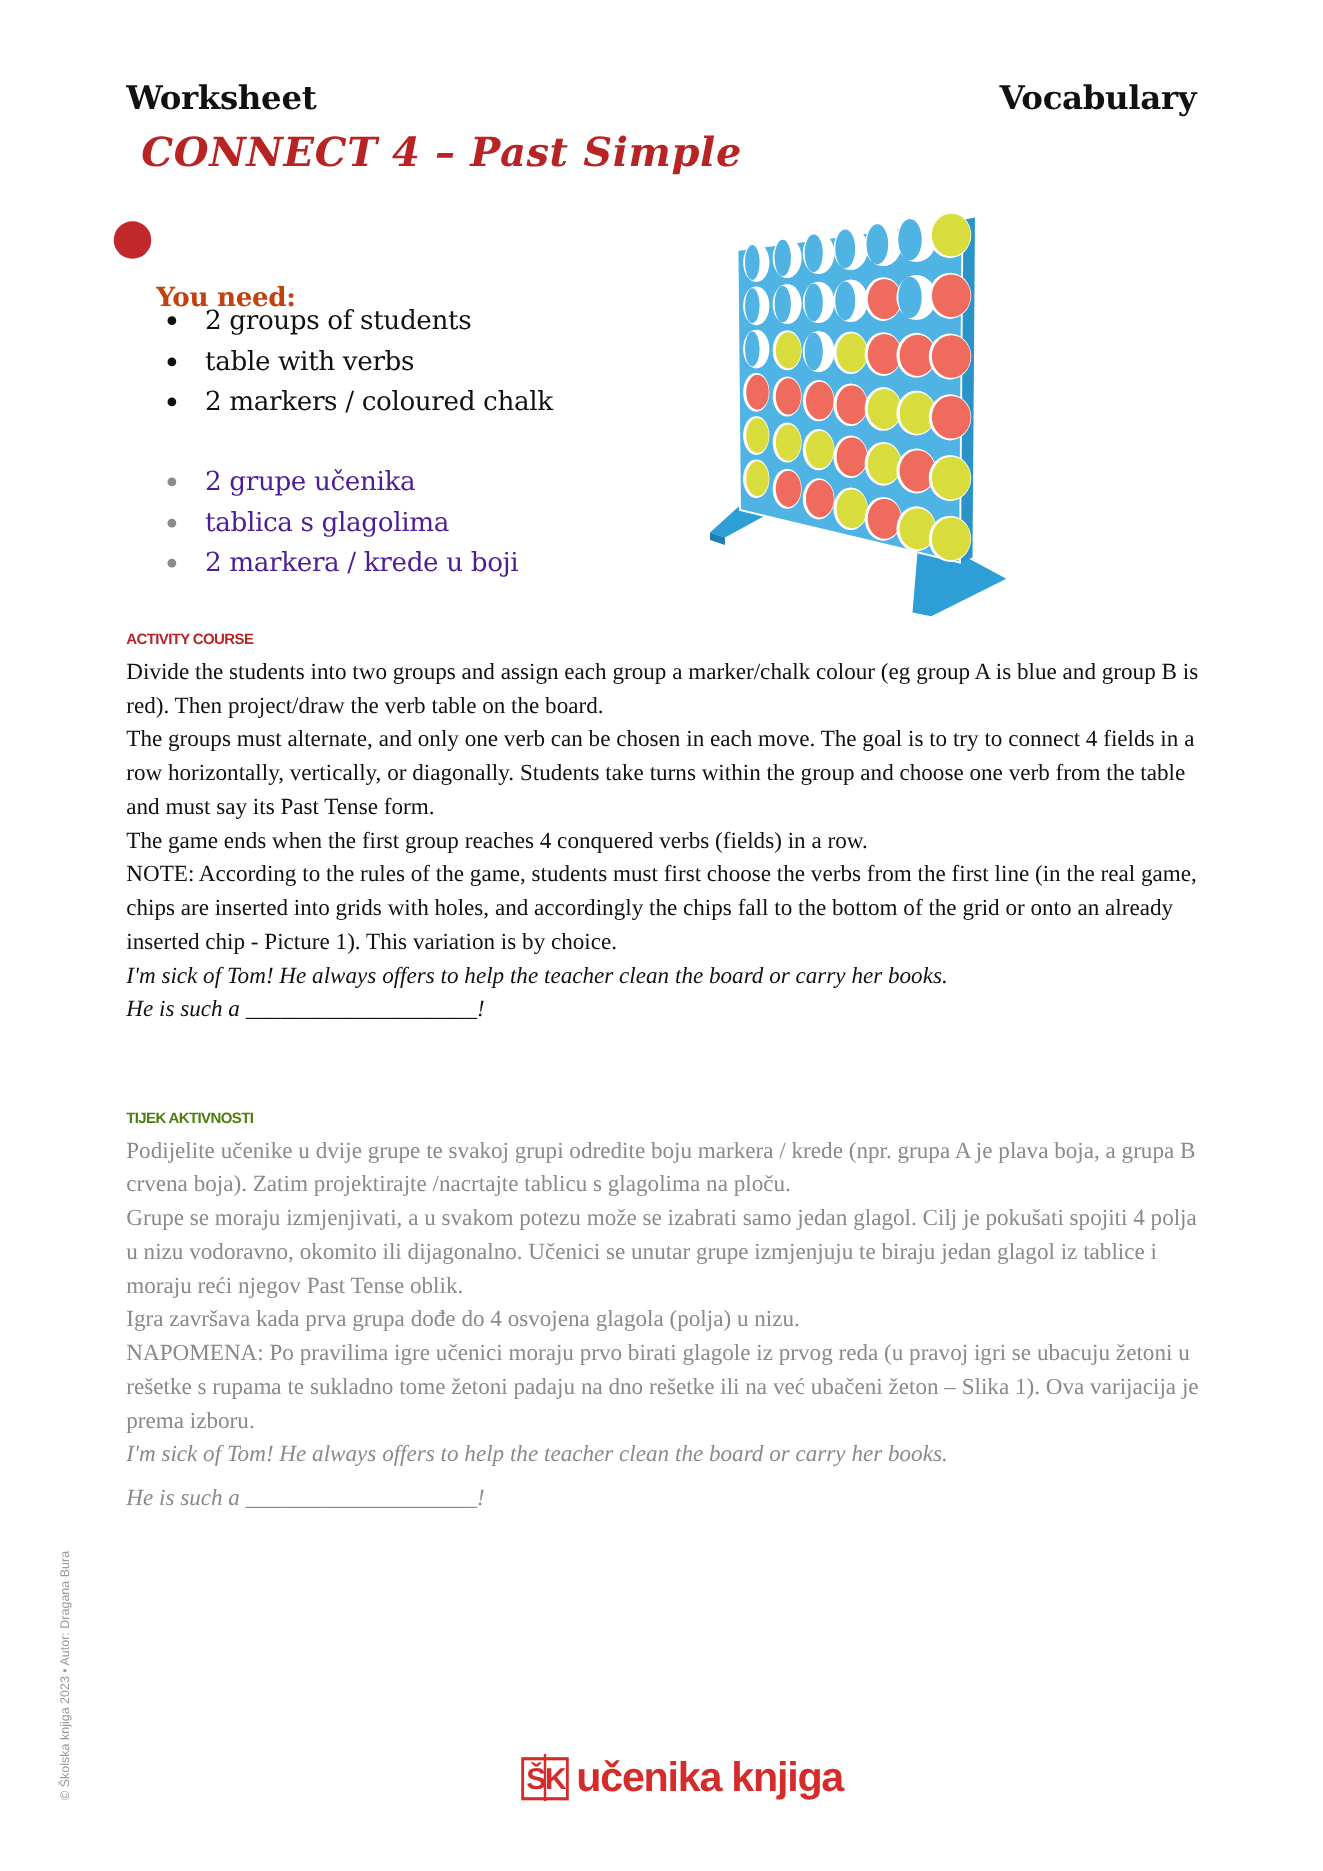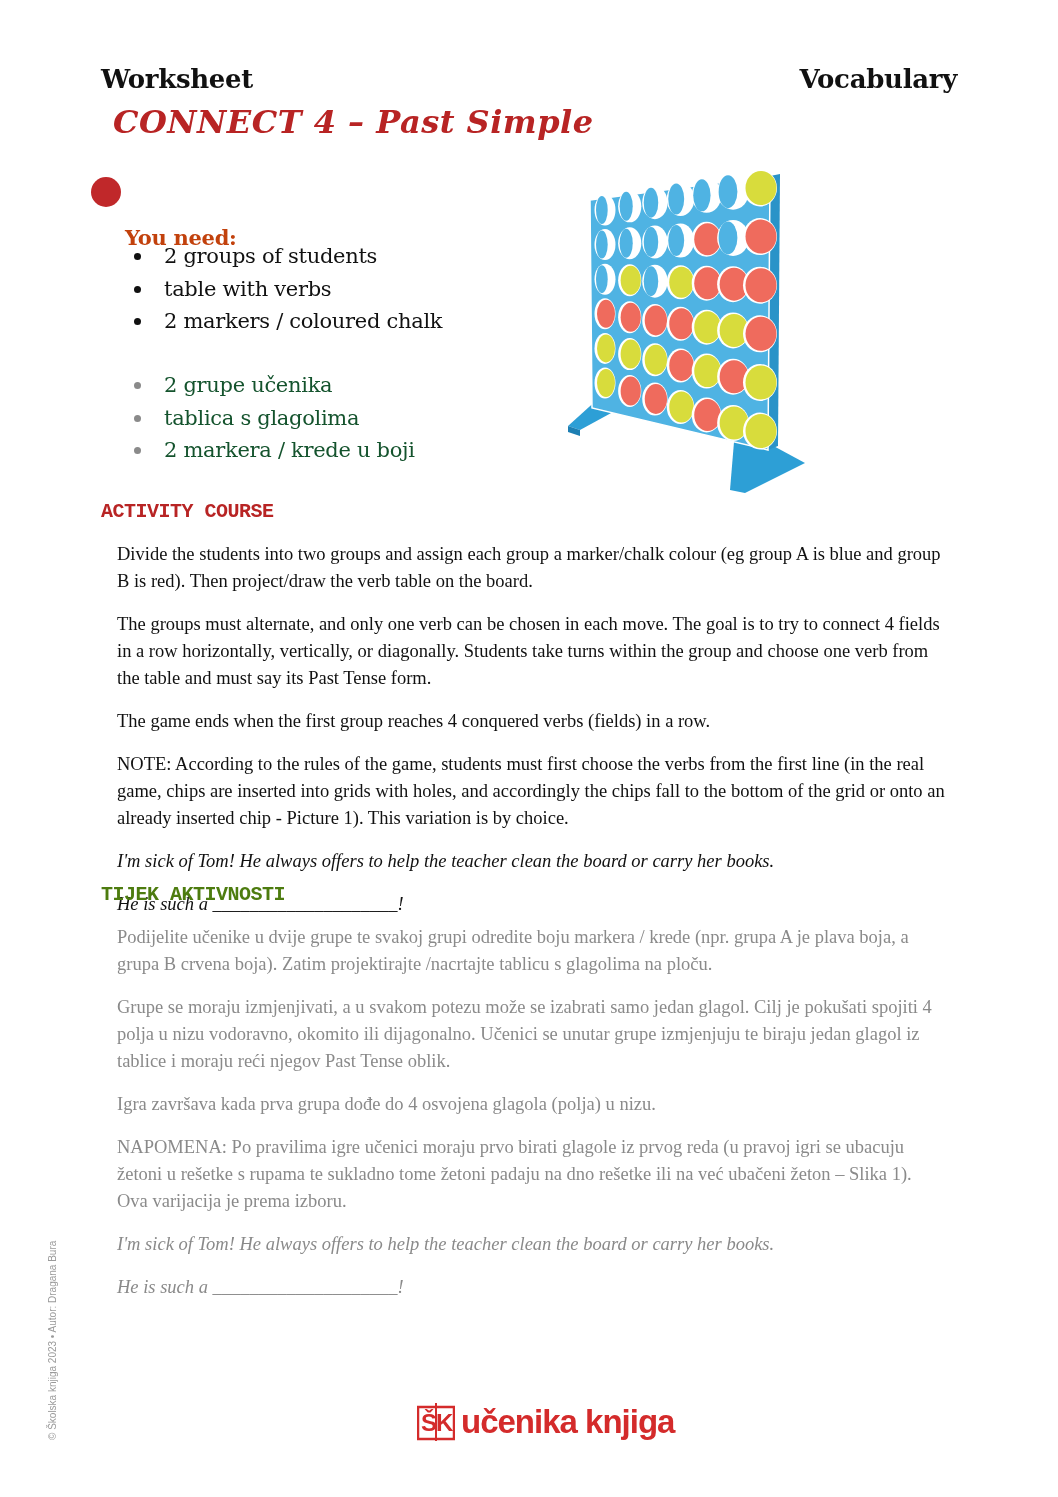--- a/index.html
+++ b/index.html
@@ -10,28 +10,28 @@
   #hdr-left { left: 101px; }
   #hdr-right { right: 101px; text-align: center; }
   #title { left: 113px; top: 103px; font-size: 32px; font-weight: bold; color: #b82424; letter-spacing: 0.5px; font-style: italic; }
   #need-dot { left: 91px; top: 177px; width: 30px; height: 30px; border-radius: 50%; background: #c0282a; }
   #need-label { left: 125px; top: 177px; font-size: 21px; font-weight: bold; color: #c2410c; letter-spacing: -0.3px; margin-top: 48px; }
   ul.list { position: absolute; left: 130px; margin: 0; padding: 0; list-style: none; }
   ul.list li { position: relative; padding-left: 34px; font-size: 21px; line-height: 32.5px; letter-spacing: -0.3px; }
   ul.list li .b { position: absolute; left: 4px; top: 13px; width: 7px; height: 7px; border-radius: 50%; }
   #list-en { top: 240px; color: #111; }
   #list-en li .b { background: #111; }
-  #list-hr { top: 369px; color: #14532d; }
+  #list-hr { top: 369px; color: #4c1d95; }
   #list-hr li .b { background: #8a8a8a; }
 
   #board { left: 560px; top: 168px; width: 260px; height: 330px; }
 
   .section { position: absolute; left: 101px; width: 860px; font-family: "Liberation Serif", serif; font-size: 18.5px; line-height: 27px; }
-  .section .head { font-family: Liberation Mono, monospace; font-size: 20px; font-weight: bold; letter-spacing: -0.5px; }
-  .section p { margin: 16px; }
+  .section .head { font-family: Liberation Sans, sans-serif; font-size: 12px; font-weight: bold; letter-spacing: -0.5px; }
+  .section p { margin: 0; }
   .section .it { font-style: italic; }
   #sec-en { top: 498px; color: #111; }
   #sec-en .head { color: #b82424; }
   #sec-hr { top: 881px; color: #8a8a8a; }
   #sec-hr .head { color: #4d7c0f; }
   #sec-hr .gap { margin-top: 8px; }
 
   #copyright { left: 47px; top: 1440px; transform-origin: 0 0; transform: rotate(-90deg);
                font-family: "Liberation Sans", sans-serif; font-size: 10px; color: #9a9a9a; white-space: nowrap; }
   #logo { left: 417px; top: 1403px; display: flex; align-items: center; gap: 6px; }

